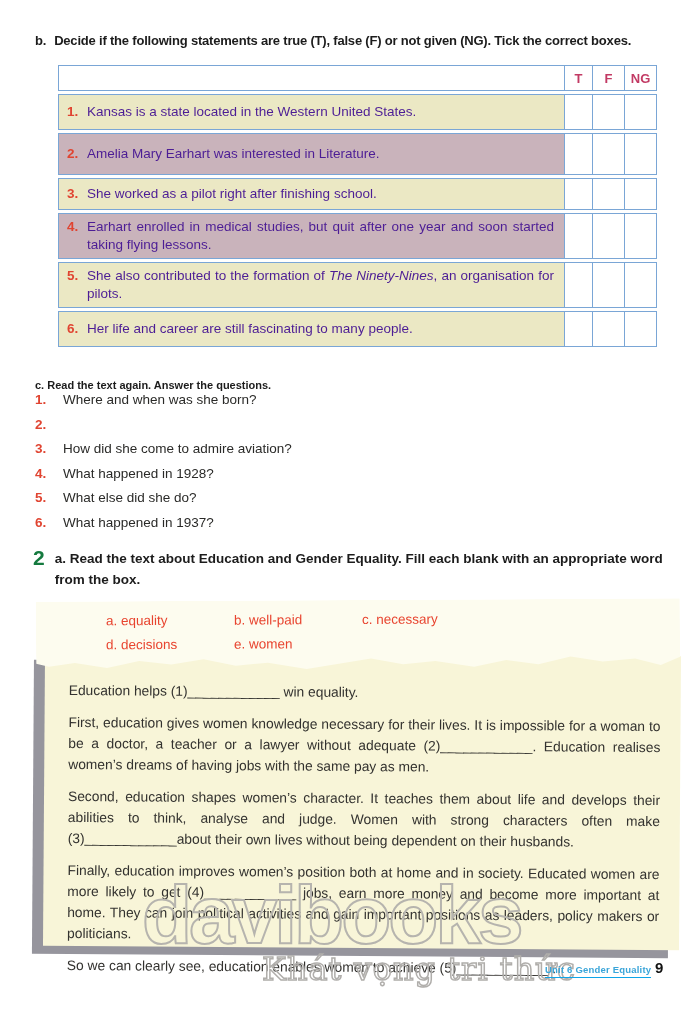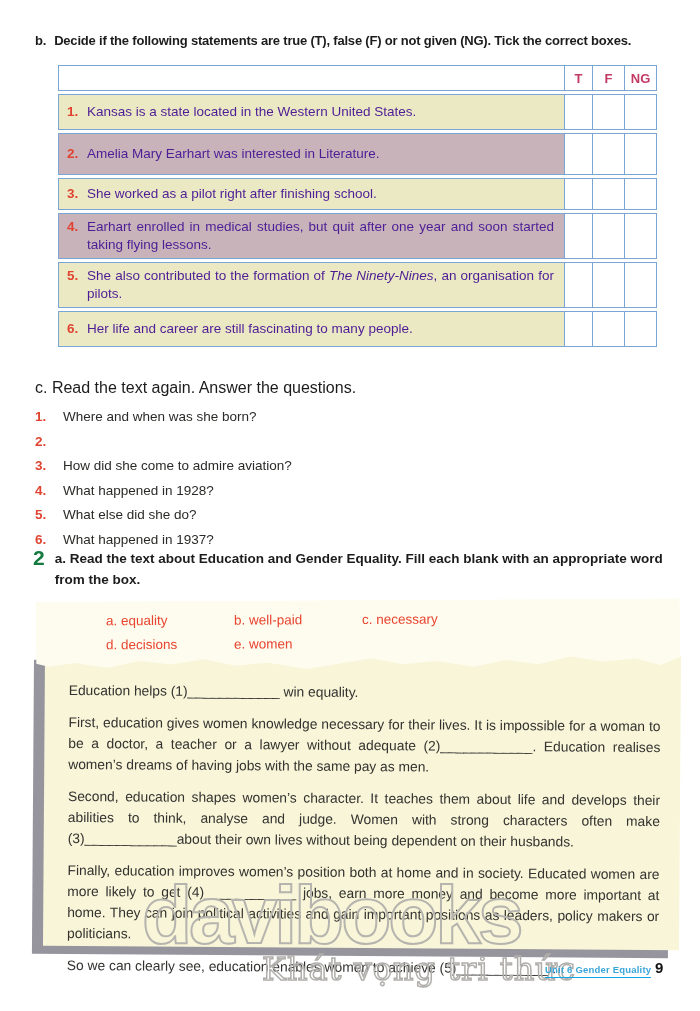--- a/index.html
+++ b/index.html
@@ -24,21 +24,21 @@
   td.stmt{padding:4px 10px 4px 8px;font-size:13.5px;line-height:18px;}
   td.stmt.bg-beige{background:#ebe8c4;}
   td.stmt.bg-mauve{background:#c9b3bb;}
   .stmt-inner{display:flex;}
   .stmt-num{flex:none;width:20px;font-weight:bold;color:#e04431;}
   .stmt-txt{flex:1;text-align:justify;color:#4c1d95;}
   .ital{font-style:italic;}
 
   
   .section-c{position:absolute;left:35px;top:379px;width:620px;}
-  .heading-c{font-size:16px;font-weight:normal;margin-bottom:11px;}
+  .heading-c{font-size:11px;font-weight:bold;}
   .q-row{display:flex;font-size:13.5px;line-height:17px;margin-bottom:7.5px;}
   .q-num{flex:none;width:28px;font-weight:bold;color:#e04431;}
   .q-txt{color:#2a2a28;}
 
   
   .section-2{position:absolute;left:33px;top:548px;display:flex;width:650px;}
   .num2{flex:none;color:#157a3f;font-weight:800;font-size:21px;line-height:20px;margin-right:10px;}
   .heading-2{font-size:13.5px;font-weight:bold;line-height:21px;width:612px;}
 
   

